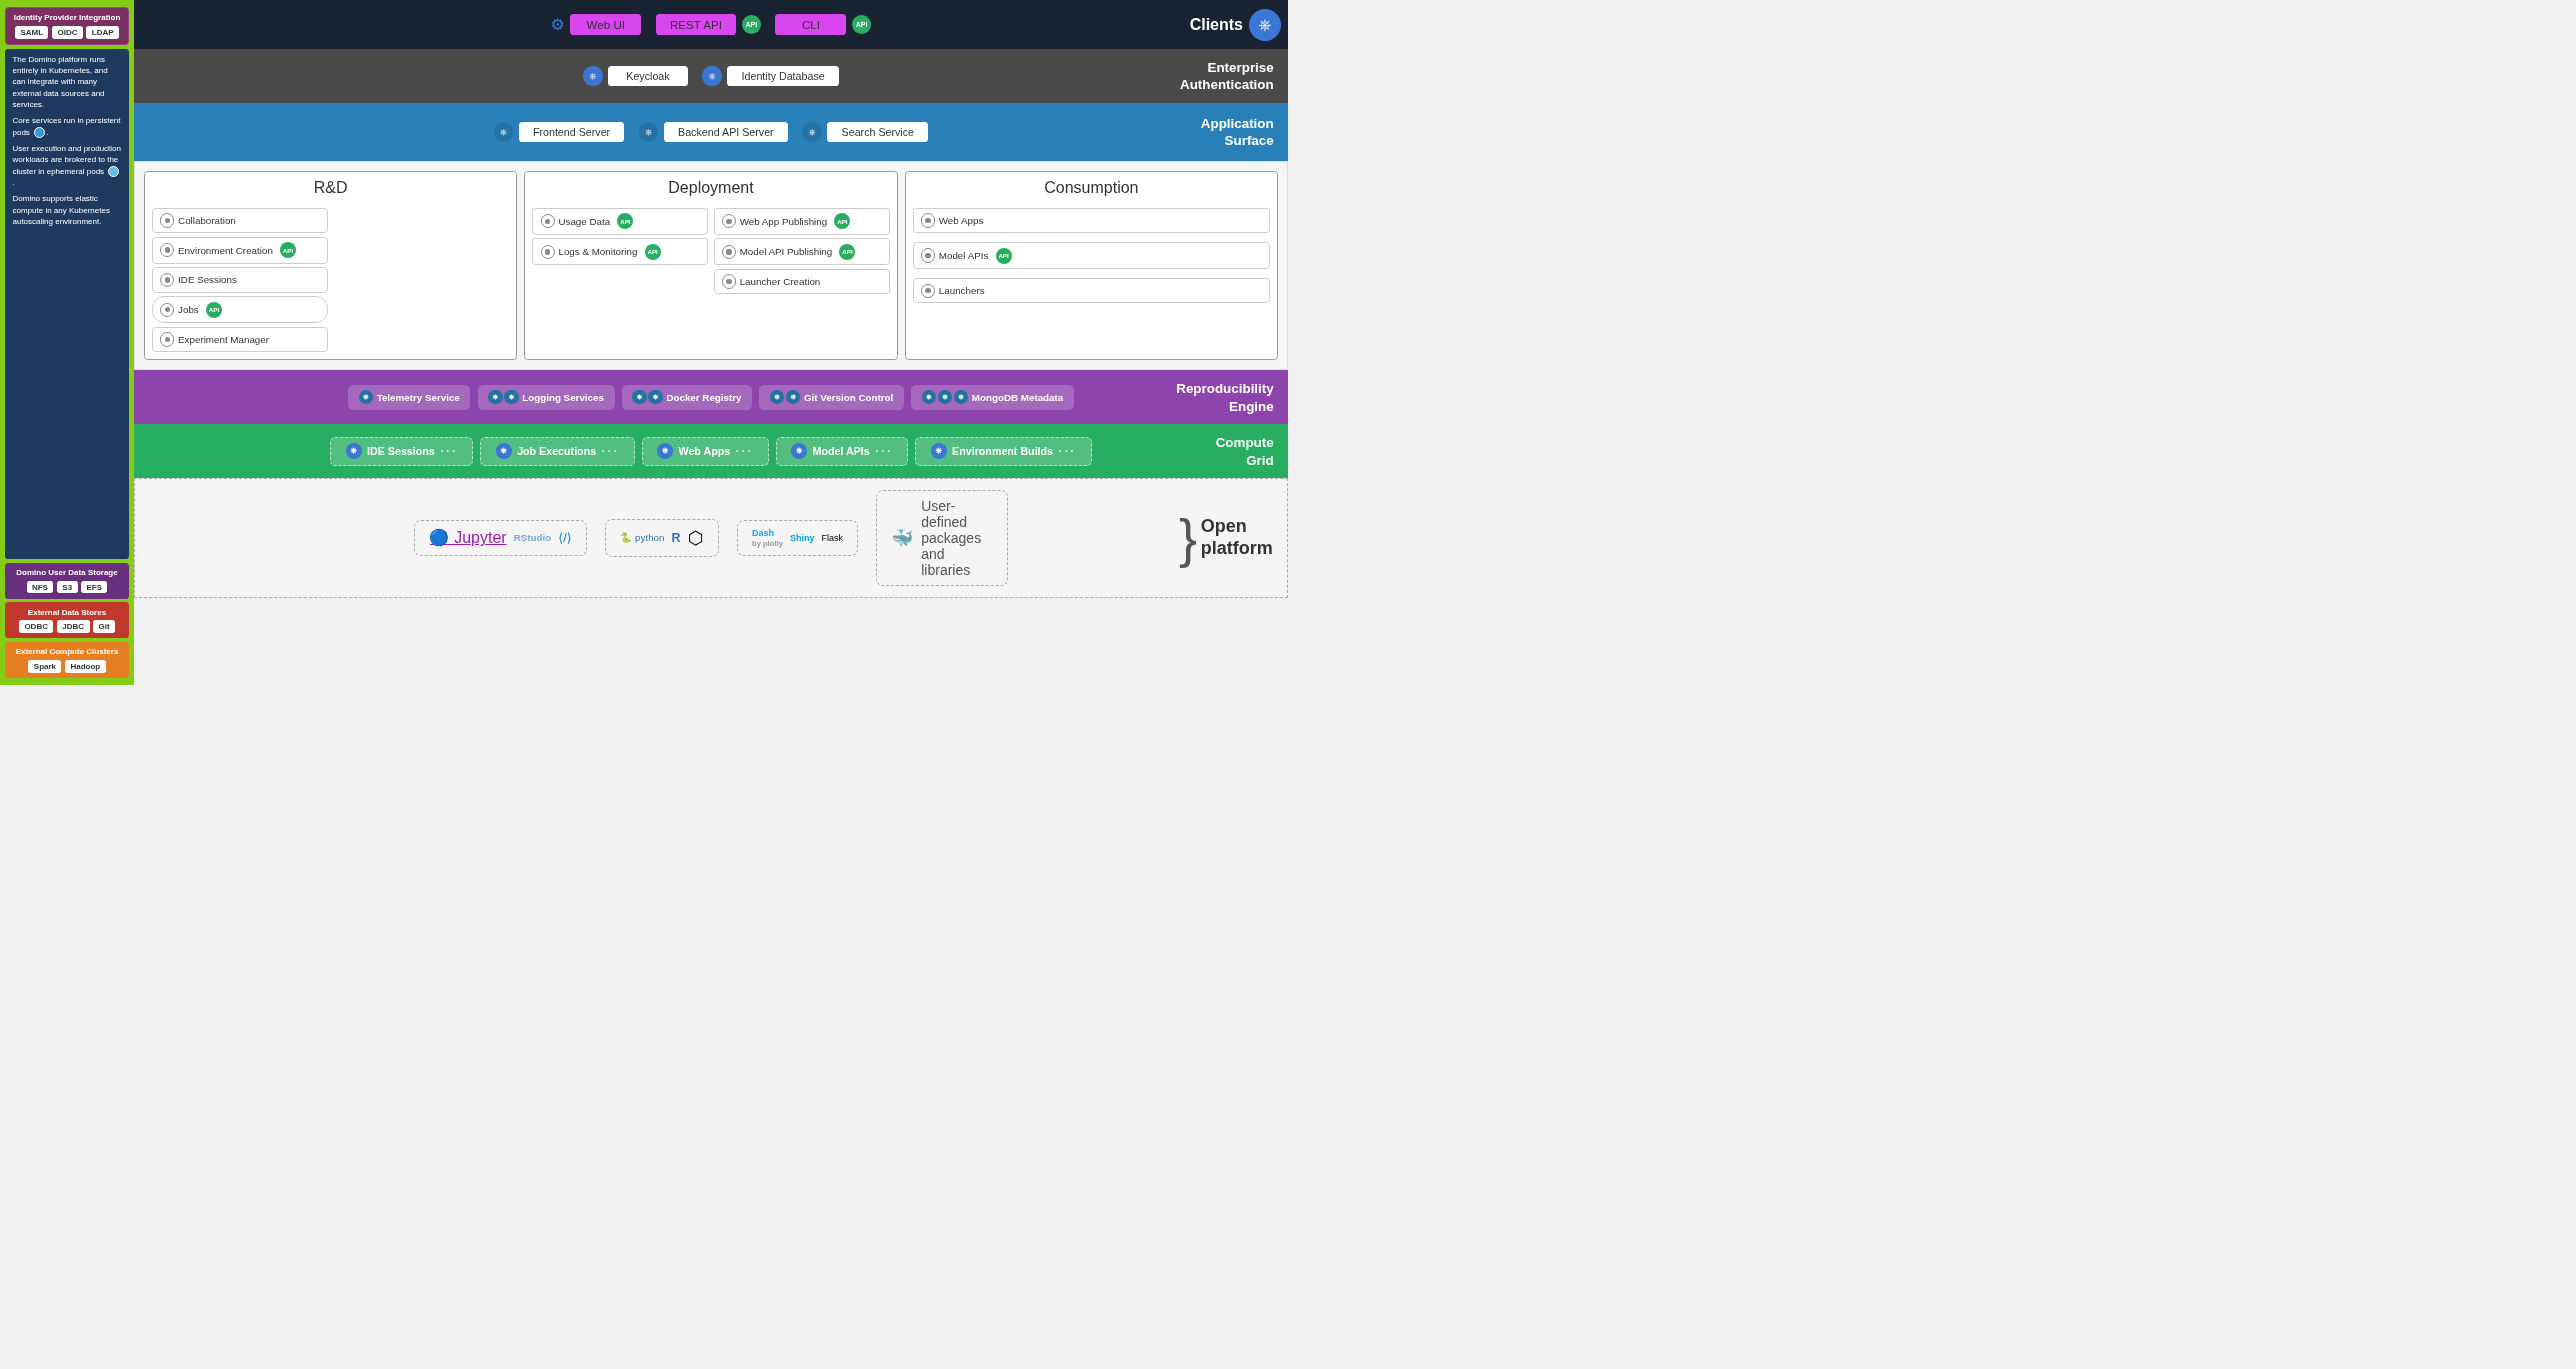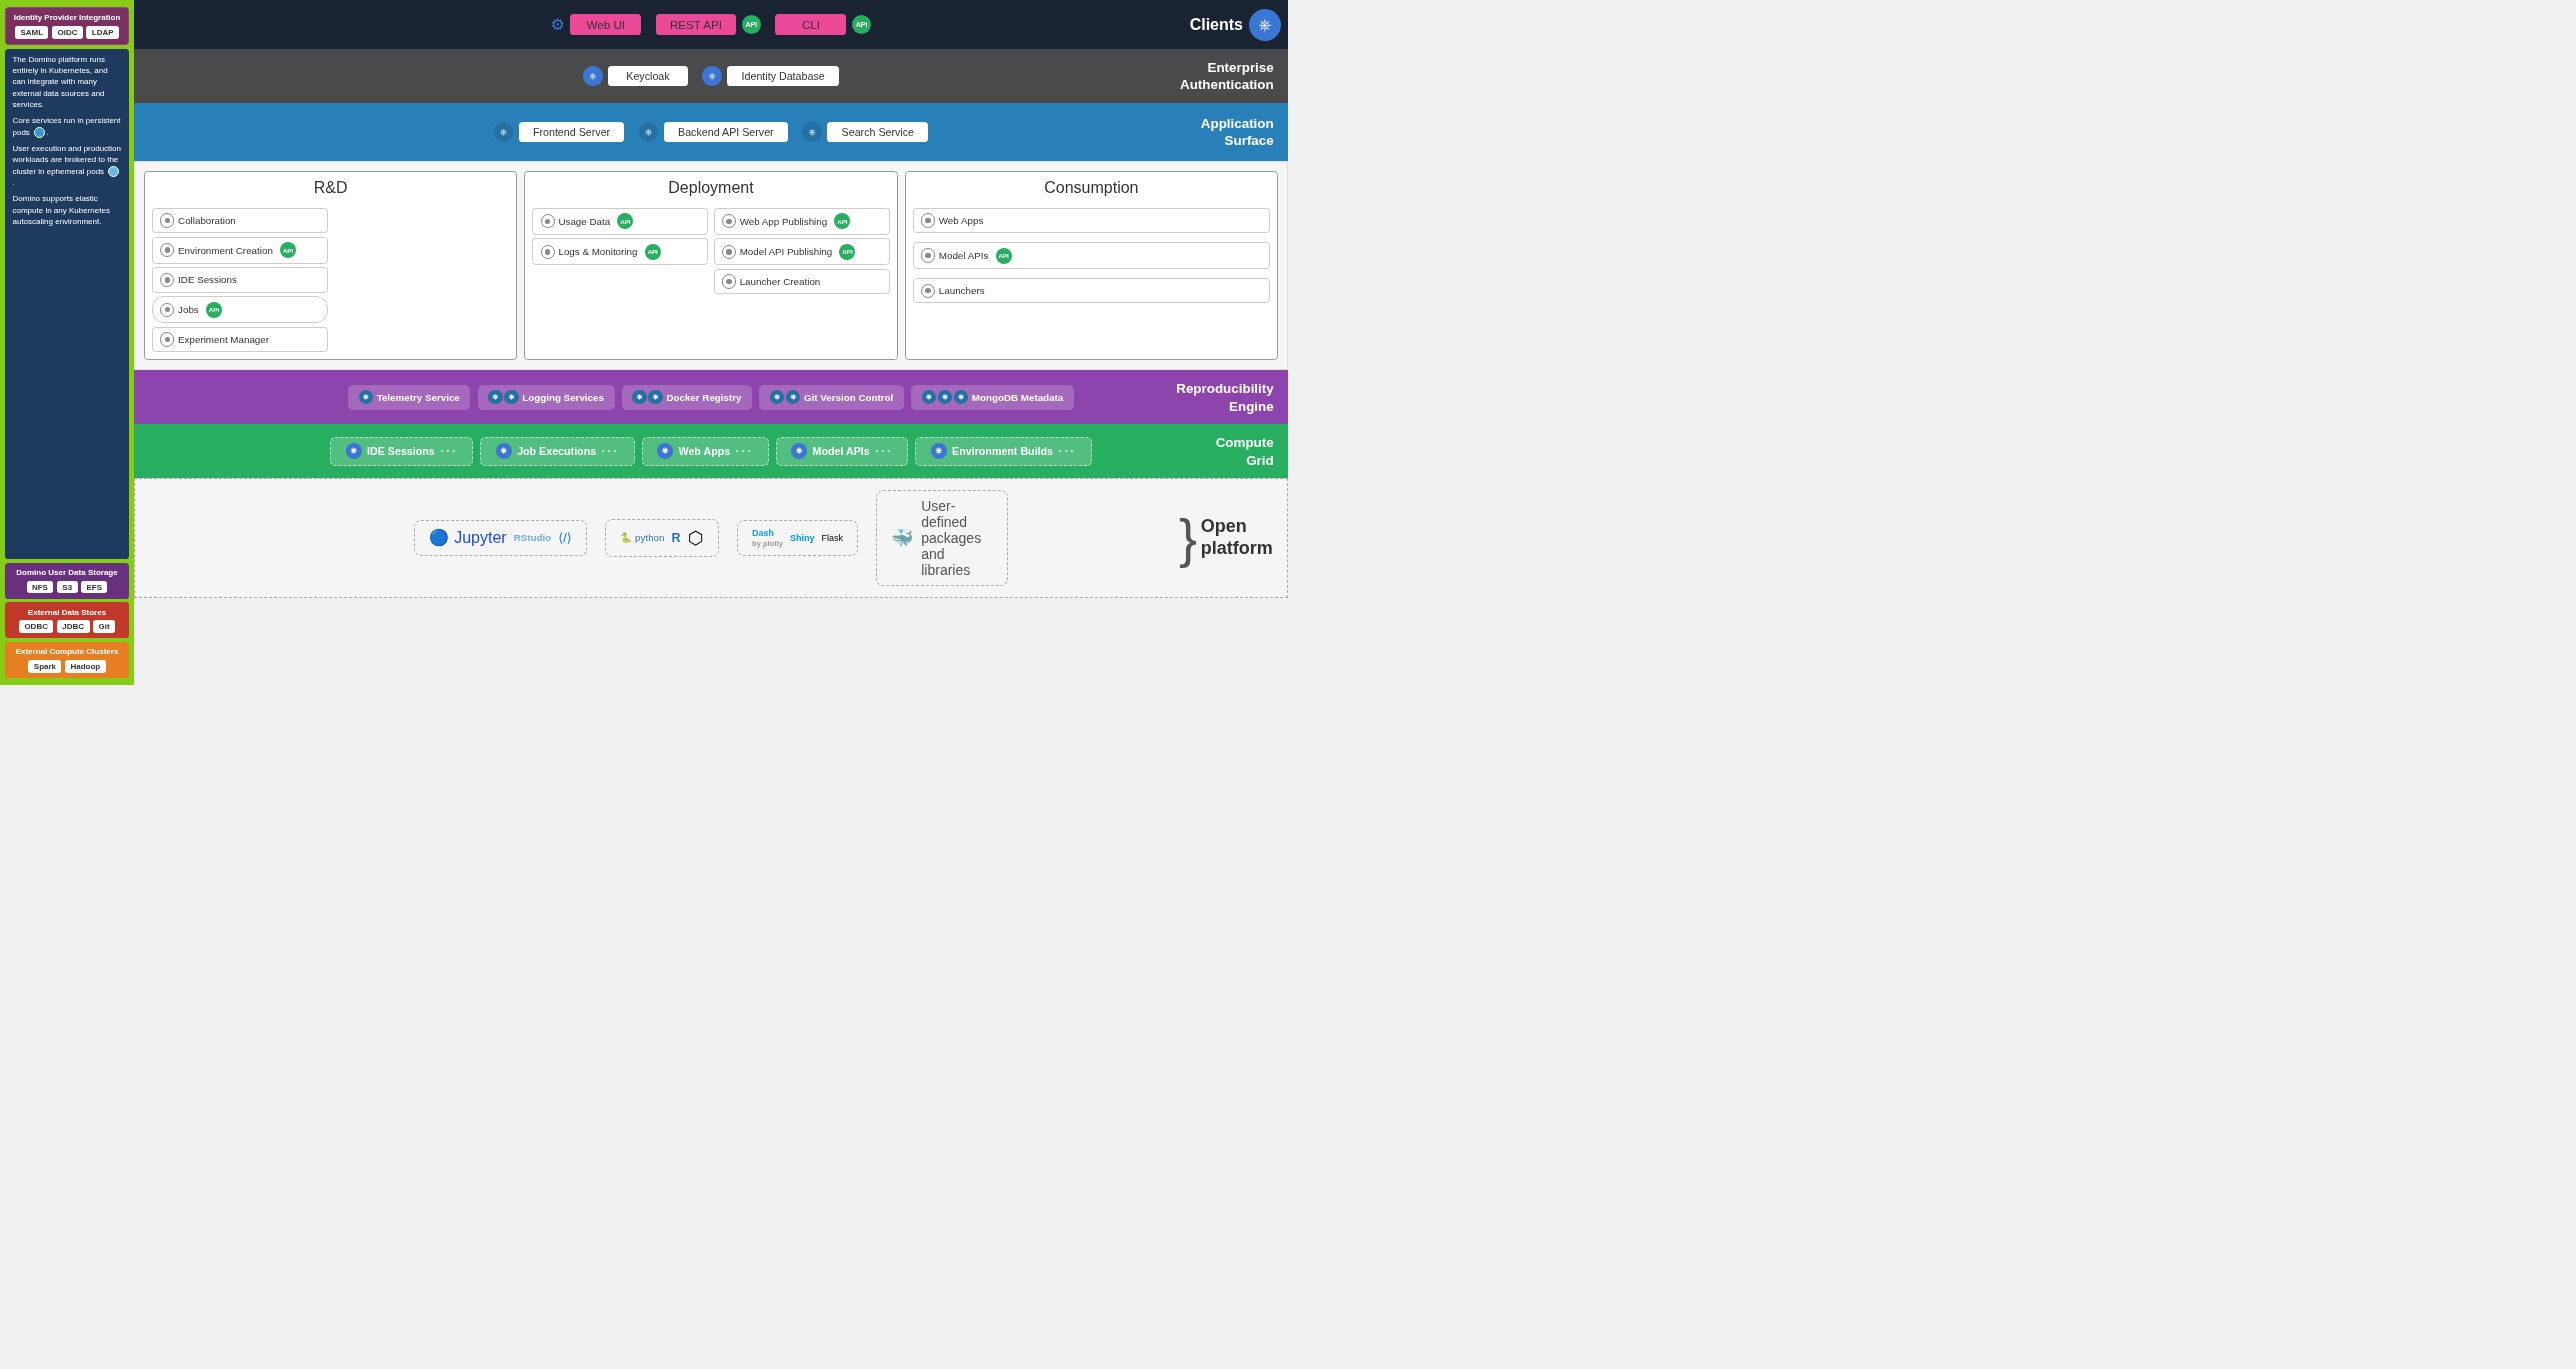--- a/index.html
+++ b/index.html
@@ -150,21 +150,21 @@
       justify-content: center;
     }
 
     .client-item {
       display: flex;
       align-items: center;
       gap: 5.4px;
     }
 
     .client-box {
-      background: #ec4899;
+      background: #d946ef;
       color: #333;
       border-radius: 3.6px;
       padding: 3.6px 14.3px;
       font-size: 11.6px;
       font-weight: 500;
       min-width: 71px;
       text-align: center;
     }
 
     .api-badge {
@@ -417,21 +417,21 @@
       align-items: center;
       gap: 3.6px;
     }
 
     .repro-icons {
       display: flex;
       gap: 1.8px;
     }
 
     
-    .jupyter-logo { color: #1d4ed8; font-size: 16px; }
+    .jupyter-logo { color: #a21caf; font-size: 16px; text-decoration: underline; }
     .rstudio-logo { color: #75aadb; font-size: 10.7px; font-weight: bold; }
     .vscode-logo { color: #007acc; font-size: 12.5px; }
     .python-logo { color: #3776ab; font-size: 10.7px; }
     .r-logo { color: #276dc3; font-size: 12.5px; font-weight: bold; }
     .dash-logo { color: #119dff; font-size: 9px; }
     .shiny-logo { color: #009fda; font-size: 9px; }
     .flask-logo { font-size: 9px; }
     .docker-logo { color: #2496ed; font-size: 10.7px; }
 
     .section-right-label {

